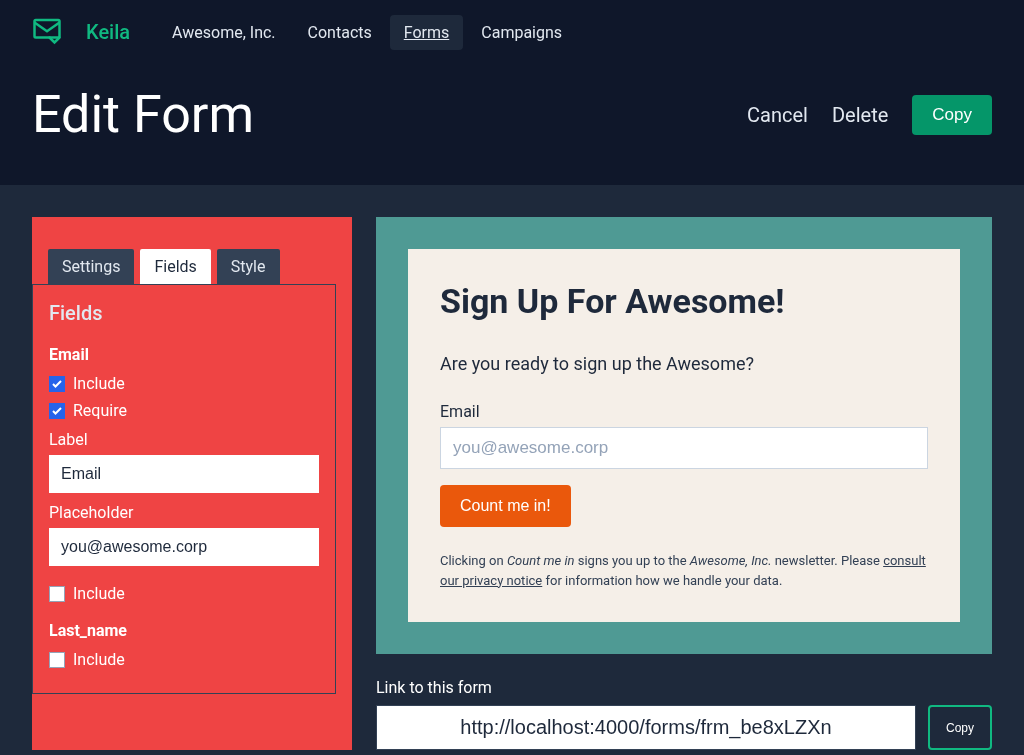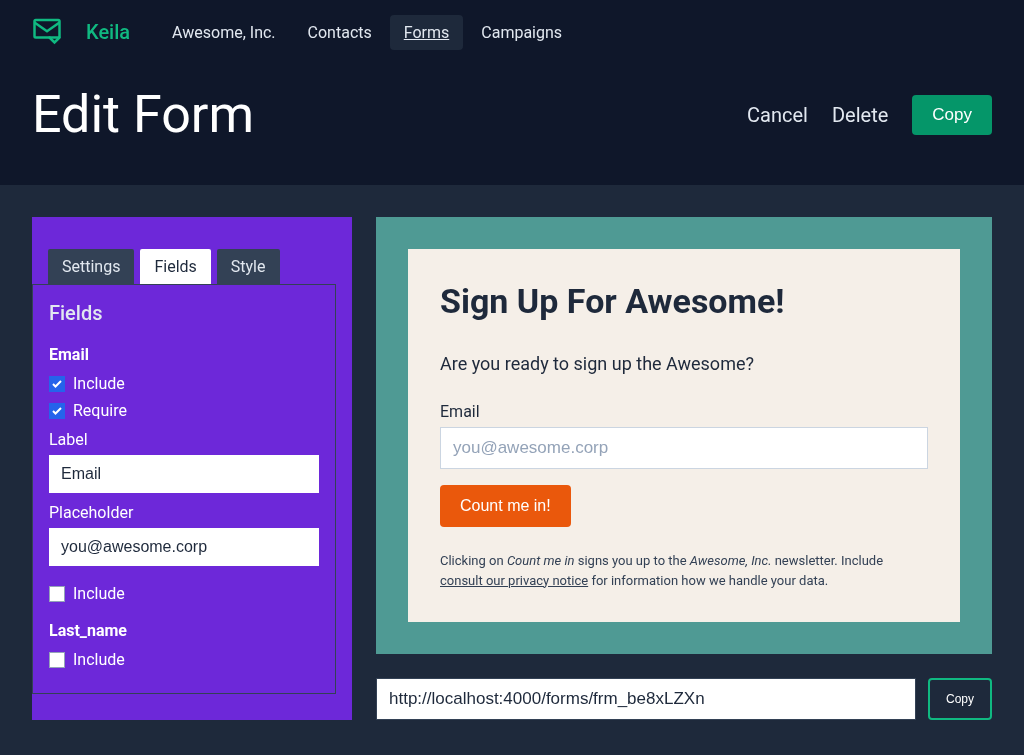--- a/index.html
+++ b/index.html
@@ -61,21 +61,21 @@
     cursor: pointer;
     border: none;
   }
   .content {
     display: flex;
     padding: 32px;
     gap: 24px;
   }
   .sidebar {
     width: 320px;
-    background: #6d28d9;
+    background: #ef4444;
     padding: 32px 0 0 0;
   }
   .tabs {
     display: flex;
     gap: 6px;
     padding: 0 16px;
   }
   .tab {
     padding: 8px 14px;
     font-size: 16px;
@@ -159,24 +159,25 @@
     line-height: 1.5;
   }
   .fine-print .italic { font-style: italic; }
   .fine-print .underline { text-decoration: underline; cursor: pointer; }
   .link-section { margin-top: 24px; }
   .link-label { font-size: 16px; margin-bottom: 8px; display: block; }
   .link-row { display: flex; gap: 12px; }
   .link-input {
     flex: 1;
     padding: 10px 12px;
-    font-size: 17px;
+    font-size: 20px;
     background: #fff;
     color: #1e293b;
     border: 1px solid #334155;
+    text-align: center;
   }
   .copy-btn {
     border: 2px solid #10b981;
     background: transparent;
     color: #fff;
     padding: 8px 16px;
     font-size: 12px;
     border-radius: 4px;
     cursor: pointer;
   }
@@ -269,25 +270,26 @@
 
   <div class="preview-wrap">
     <div class="preview">
       <div class="form-card">
         <h2 class="form-title">Sign Up For Awesome!</h2>
         <p class="form-intro">Are you ready to sign up the Awesome?</p>
         <label class="form-label">Email</label>
         <input class="form-input" placeholder="you@awesome.corp" style="">
         <button class="submit-btn">Count me in!</button>
         <p class="fine-print">
-          <span>Clicking on </span><span class="italic">Count me in</span><span> signs you up to the </span><span class="italic">Awesome, Inc.</span><span> newsletter. Include </span><span class="underline">consult our privacy notice</span><span> for information how we handle your data.</span>
+          <span>Clicking on </span><span class="italic">Count me in</span><span> signs you up to the </span><span class="italic">Awesome, Inc.</span><span> newsletter. Please </span><span class="underline">consult our privacy notice</span><span> for information how we handle your data.</span>
         </p>
       </div>
     </div>
 
     <div class="link-section">
+      <label class="link-label">Link to this form</label>
       <div class="link-row">
         <input class="link-input" readonly="" value="http://localhost:4000/forms/frm_be8xLZXn" style="">
         <button class="copy-btn">Copy</button>
       </div>
     </div>
   </div>
 </div>
 
 </body></html>

